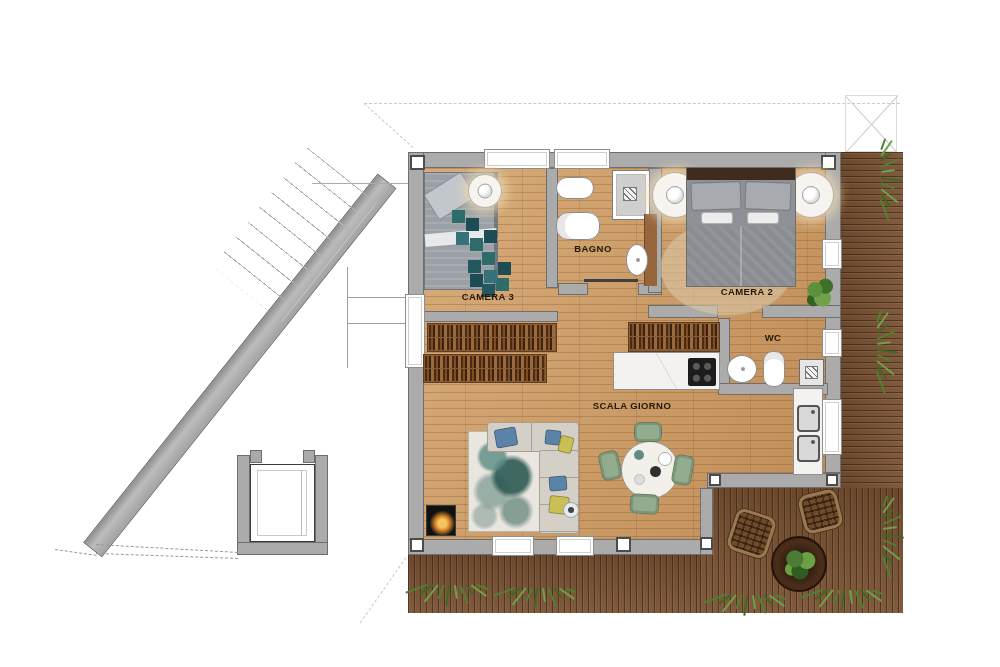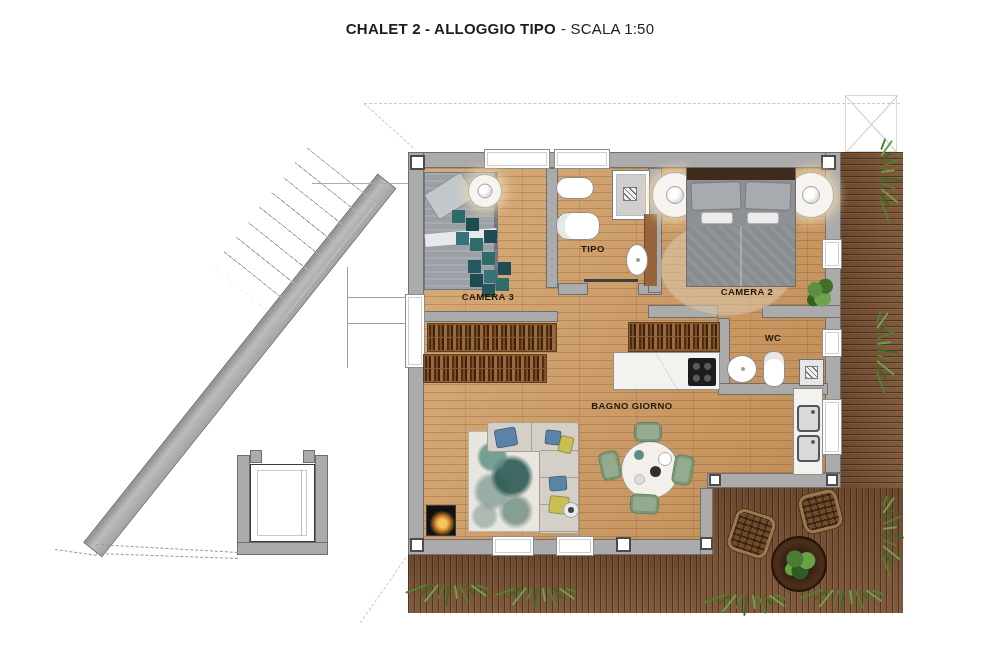--- a/index.html
+++ b/index.html
@@ -311,22 +311,19 @@
       <span style="left: 22.5px; height: 20px; transform: rotate(-23.5deg); background: rgb(79, 129, 48);"></span>
       <span style="left: 28px; height: 14px; transform: rotate(-8deg); background: rgb(107, 162, 74);"></span>
       <span style="left: 33.5px; height: 21px; transform: rotate(7.5deg); background: rgb(60, 106, 34);"></span>
       <span style="left: 39px; height: 15px; transform: rotate(23deg); background: rgb(79, 129, 48);"></span>
       <span style="left: 44.5px; height: 22px; transform: rotate(38.5deg); background: rgb(107, 162, 74);"></span>
       <span style="left: 50px; height: 16px; transform: rotate(54deg); background: rgb(60, 106, 34);"></span>
       <span style="left: 55.5px; height: 23px; transform: rotate(69.5deg); background: rgb(79, 129, 48);"></span>
     </div>
 
   <div class="room-label" style="left:448px;top:291px;width:80px;">CAMERA 3</div>
-  <div class="room-label" style="left:560px;top:243px;width:66px;">TIPO</div>
+  <div class="room-label" style="left:560px;top:243px;width:66px;">BAGNO</div>
   <div class="room-label" style="left:707px;top:286px;width:80px;">CAMERA 2</div>
   <div class="room-label" style="left:757px;top:332px;width:32px;">WC</div>
-  <div class="room-label" style="left:588px;top:400px;width:88px;">BAGNO GIORNO</div>
-
-  <div class="title">
-    <span class="title-main">CHALET 2 - ALLOGGIO TIPO</span><span class="title-scale">- SCALA 1:50</span>
-  </div>
+  <div class="room-label" style="left:588px;top:400px;width:88px;">SCALA GIORNO</div>
+
 
 </div>
 
 </body></html>

